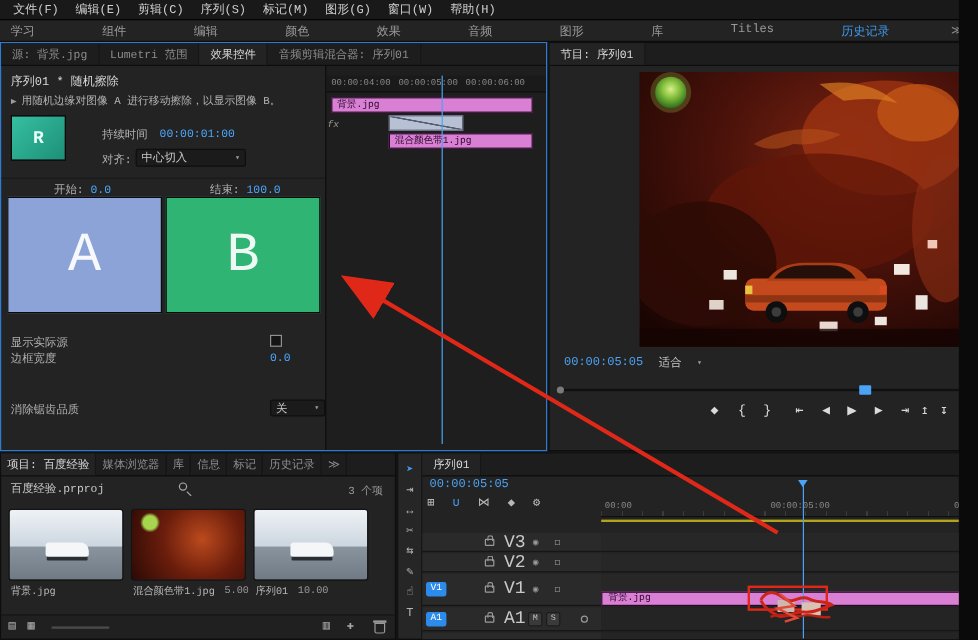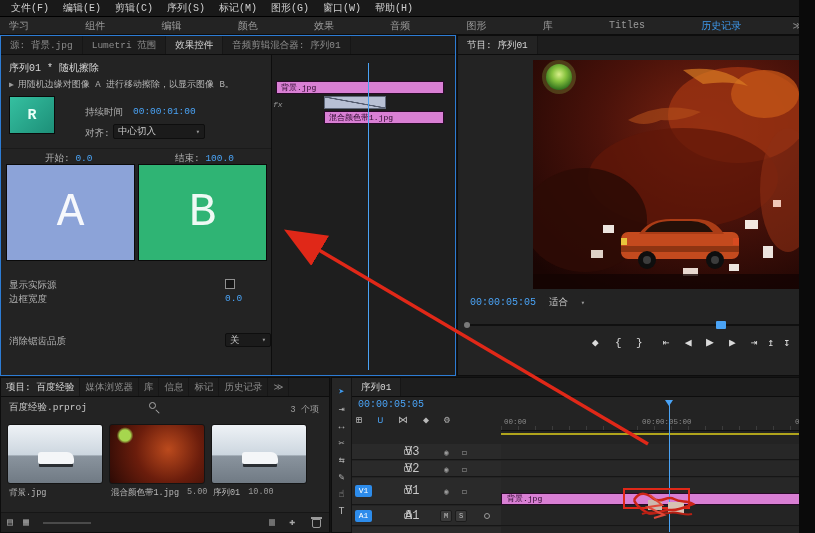--- a/index.html
+++ b/index.html
@@ -86,21 +86,21 @@
 .tl-iconrow .tic.on{color:#4aa3f5}
 .tl-ruler{position:absolute;left:169px;right:0;top:38px;height:15px;background:#232323;border-bottom:1px solid #101010;background-image:repeating-linear-gradient(90deg,#3c3c3c 0 1px,rgba(0,0,0,0) 1px 17px);background-size:100% 4px;background-position:0 100%;background-repeat:no-repeat}
 .tl-ruler span{position:absolute;top:2px;font-size:7.5px;color:#8a8a8a;white-space:nowrap}
 .workline{position:absolute;left:169px;right:0;top:55px;height:2px;background:#b0a41c}
 .trow{position:absolute;left:20px;width:149px;background:#2a2a2a;border-bottom:1px solid #161616}
 .lane{position:absolute;left:169px;right:0;background:#272727;border-bottom:1px solid #161616}
 .lane.audio{background:#242424}
 .badge{position:absolute;left:3px;top:50%;margin-top:-6px;width:17px;height:12px;background:#2d8ceb;color:#fff;font-size:8px;line-height:12px;text-align:center;border-radius:2px}
 .lockx{position:absolute;left:52px;top:50%;margin-top:-3px;width:8px;height:6px;border:1px solid #9a9a9a;border-radius:1px}
 .lockx::before{content:"";position:absolute;left:1px;top:-4px;width:3px;height:4px;border:1px solid #9a9a9a;border-bottom:none;border-radius:2px 2px 0 0}
-.tname{position:absolute;left:53px;top:50%;transform:translateY(-50%);font-size:12px;color:#c8c8c8}
+.tname{position:absolute;left:68px;top:50%;transform:translateY(-50%);font-size:15px;color:#c8c8c8}
 .ticn{position:absolute;top:50%;transform:translateY(-50%);font-size:8px;color:#9a9a9a}
 .ms{position:absolute;top:50%;margin-top:-6px;width:12px;height:12px;background:#3a3a3a;border:1px solid #1c1c1c;color:#c0c0c0;font-size:7px;line-height:11px;text-align:center;border-radius:2px}
 .micdot{position:absolute;left:132px;top:50%;margin-top:-3px;width:6px;height:6px;border:1px solid #9a9a9a;border-radius:50%}
 .tl-clip{position:absolute;left:169px;right:1px;top:115px;height:12px;background:#d97fd4;border:1px solid #2a082a;font-size:8px;color:#2a082a;line-height:10px;padding-left:5px;z-index:3;white-space:nowrap;overflow:hidden}
 .redbox{position:absolute;left:291px;top:110px;width:67px;height:21px;border:2px solid #e02818;z-index:6}
 .tl-ph{position:absolute;left:337px;top:22px;bottom:0;width:1px;background:#4aa3f5;z-index:5}
 .tl-ph::before{content:"";position:absolute;left:-4px;top:0;width:0;height:0;border:4px solid rgba(0,0,0,0);border-top:6px solid #4aa3f5}
 
 .anno{position:absolute;left:0;top:0;width:815px;height:533px;z-index:60;pointer-events:none}
 </style>
@@ -181,20 +181,25 @@
       <span class="ol">消除锯齿品质</span>
       <span class="dd sm">
         <span>关</span>
         <span class="caret">▾</span>
       </span>
     </div>
     <div class="ec-dot"></div>
     <div class="ec-scroll"></div>
 
     <div class="ec-mini">
+      <div class="mini-ruler">
+        <span style="left:4px">00:00:04:00</span>
+        <span style="left:60px">00:00:05:00</span>
+        <span style="left:116px">00:00:06:00</span>
+      </div>
       <div class="mclip" style="left:4px;top:26px;width:168px"><span>背景.jpg</span></div>
       <div class="fxb">fx</div>
       <div class="mtrans" style="left:52px;top:41px;width:62px"></div>
       <div class="mclip" style="left:52px;top:56px;width:120px"><span>混合颜色带1.jpg</span></div>
       <div class="mini-ph"></div>
     </div>
   </div>
 
   <div class="panel" style="left:457px;top:35px;width:358px;height:341px">
     <div class="ptabs">

